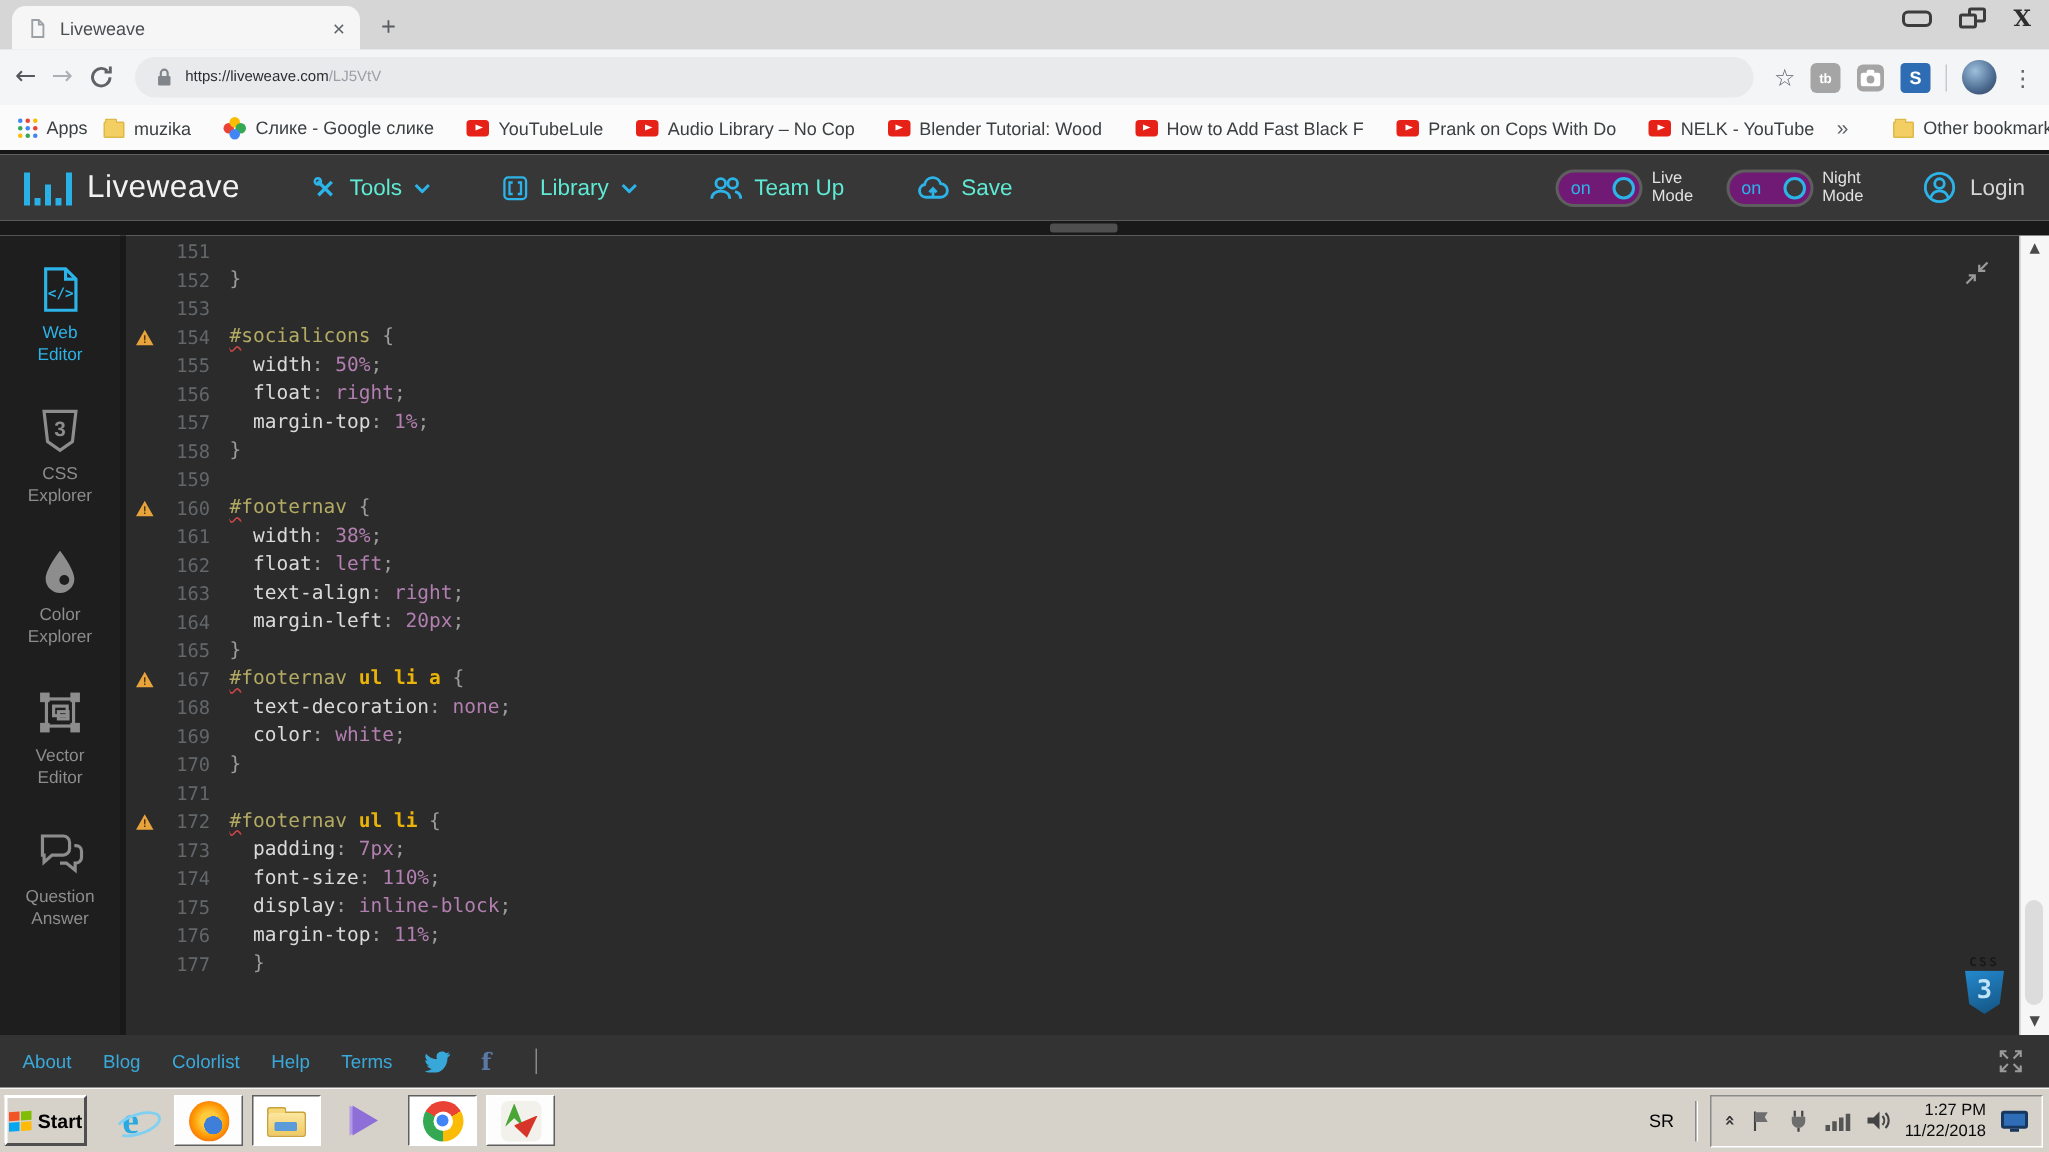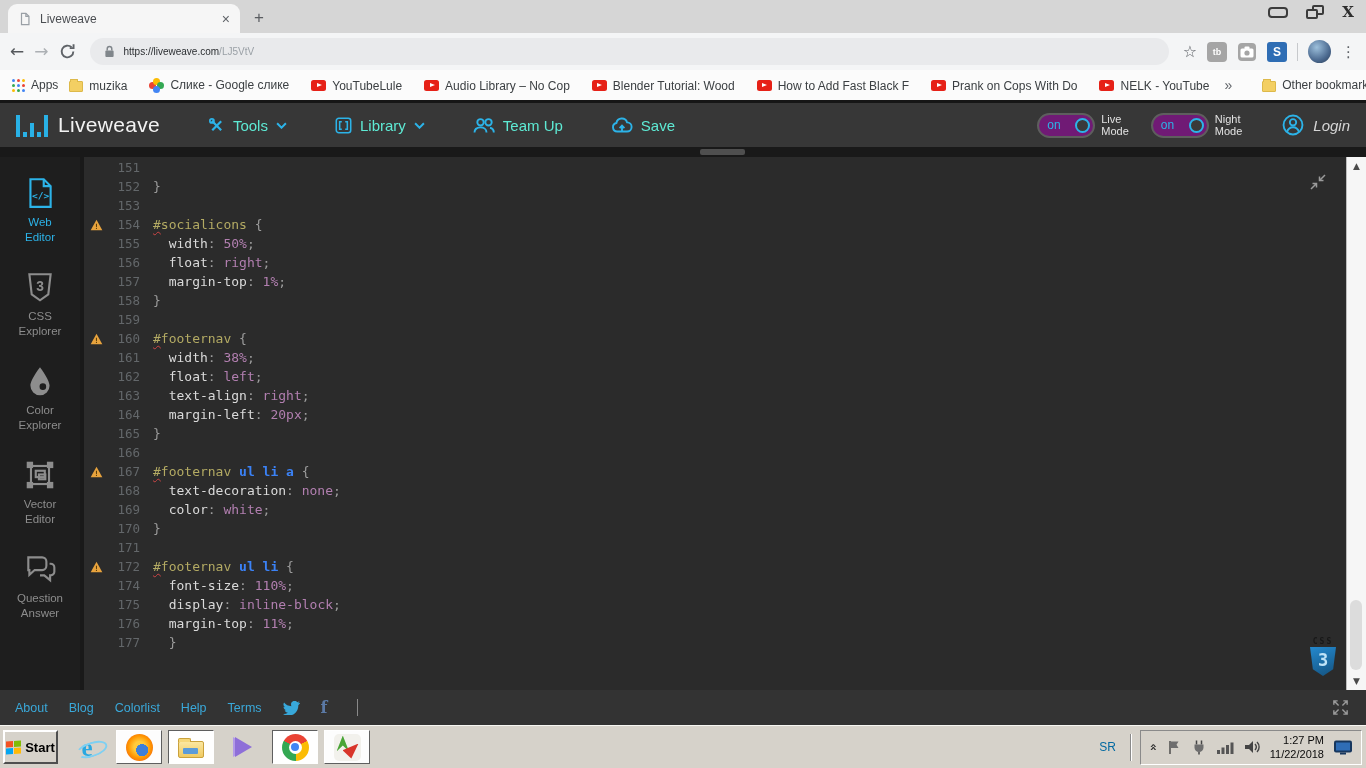--- a/index.html
+++ b/index.html
@@ -71,41 +71,41 @@
   .lw-menu { display:flex; gap:48px; margin-left:48px; align-items:center; }
   .lw-menu-item { display:flex; align-items:center; gap:8px; color:#5eead4; font-size:15px; }
   .chev { width:11px; height:7px; }
   .lw-right { margin-left:auto; display:flex; align-items:center; gap:22px; }
   .toggle-wrap { display:flex; align-items:center; gap:6px; }
   .toggle { width:58px; height:25px; border:2px solid #5e5e5e; border-radius:14px; background:#701a75;
             display:flex; align-items:center; }
   .toggle .on { color:#2cb3e8; font-size:12px; margin-left:8px; }
   .toggle .knob { width:15px; height:15px; border:2px solid #2cb3e8; border-radius:50%; margin-left:auto; margin-right:3px; background:#3a3a3a; }
   .toggle-label { color:#e2e2e2; font-size:11px; line-height:12px; }
-  .login { display:flex; align-items:center; gap:9px; color:#d6d6d6; font-size:15px; margin-left:18px;font-style:italic; }
+  .login { display:flex; align-items:center; gap:9px; color:#d6d6d6; font-size:15px; margin-left:18px; }
 
   .lw-splitter { height:10px; background:#191919; position:relative; }
   .splitter-handle { position:absolute; left:700px; top:2px; width:45px; height:6px; background:#4f4f4f; border-radius:2px; }
 
   .lw-main { display:flex; height:533px; }
   .lw-sidebar { width:80px; background:#1e1e1e; padding-top:8px; }
   .sb-item { height:94px; display:flex; flex-direction:column; align-items:center; padding-top:11px; color:#8d8d8d; }
   .sb-item.active { color:#2cb3e8; }
   .sb-icon { width:34px; height:34px; margin-bottom:5px; }
   .sb-label { font-size:11.5px; line-height:15px; text-align:center; }
 
   .lw-editor { flex:1; background:#2b2b2b; border-left:4px solid #191919; position:relative;
                font-family:"DejaVu Sans Mono", monospace; font-size:13px; padding-top:1px; overflow:hidden; }
   .cm-line { height:19px; display:flex; align-items:center; white-space:pre; }
   .warn-cell { width:24px; display:flex; justify-content:center; }
   .lineno { width:32px; text-align:right; color:#63676a; font-size:12.5px; }
   .codecell { padding-left:13px; }
   .tk-id { color:#b3aa63; }
   .tk-hash { color:#b3aa63; text-decoration:underline wavy #cc4444; text-decoration-thickness:1px; text-underline-offset:2px; }
-  .tk-tag { color:#3b82f6; font-weight:bold; }
+  .tk-tag { color:#eab308; font-weight:bold; }
   .tk-pr { color:#dadada; }
   .tk-v { color:#b27fb0; }
   .tk-p { color:#9d9d9d; }
   .tk-sp { color:#2b2b2b; }
   .collapse-ic { position:absolute; top:15px; right:18px; }
   .css-badge { position:absolute; right:5px; bottom:14px; width:36px; text-align:center; }
   .css-badge .cap { font-size:8px; font-weight:bold; letter-spacing:2px; color:#181818; margin-bottom:1px; }
   .css-shield { width:26px; height:29px; margin:0 auto;
                 background:linear-gradient(160deg,#2489ce,#14527f);
                 clip-path:polygon(0 0,100% 0,89% 77%,50% 100%,11% 77%);
@@ -142,21 +142,21 @@
   .fold-ic::after { content:""; position:absolute; left:4px; bottom:3px; width:15px; height:6px; background:#5b9bd9; border-radius:1px; }
   .kmp-ic { width:0; height:0; border-left:17px solid #8e6fd8; border-top:10px solid transparent; border-bottom:10px solid transparent; filter:drop-shadow(-2px 0 0 #b39ae8); }
   .chrome-ic { width:27px; height:27px; border-radius:50%; position:relative;
                background:conic-gradient(from -60deg, #ea4335 0 120deg, #fbbc05 120deg 240deg, #34a853 240deg 360deg); }
   .chrome-ic::before { content:""; position:absolute; inset:7px; background:#fff; border-radius:50%; }
   .chrome-ic::after { content:""; position:absolute; inset:9.5px; background:#4285f4; border-radius:50%; }
   .idm-ic { width:27px; height:27px; border-radius:5px; background:#f2f1ec; position:relative; overflow:hidden; }
   .idm-ic .g { position:absolute; left:3px; top:2px; width:14px; height:16px; background:#4aa537; clip-path:polygon(0 100%,45% 0,90% 100%,45% 62%); }
   .idm-ic .r { position:absolute; right:2px; bottom:2px; width:16px; height:15px; background:#d8352a; clip-path:polygon(0 45%,100% 0,55% 100%); }
   .tray { margin-left:auto; display:flex; align-items:center; gap:8px; }
-  .tray-lang { font-size:12px; color:#0369a1; padding:0 6px; }
+  .tray-lang { font-size:12px; color:#000000; padding:0 6px; }
   .tray-divider { width:0; height:27px; border-left:1px solid #8a8a8a; border-right:1px solid #ffffff; }
   .tray-box { height:35px; border:1px solid; border-color:#8a8a8a #ffffff #ffffff #8a8a8a; display:flex; align-items:center; gap:9px; padding:0 8px; margin-right:1px; }
   .tray-chev { font-family:"DejaVu Sans", sans-serif; font-size:12px; font-weight:bold; color:#333; transform:rotate(-90deg); }
   .clock { text-align:right; font-size:11px; line-height:14px; color:#0a0a0a; }
 
   .icon16 { width:16px; height:16px; }
 </style>
 </head>
 <body>
 
@@ -420,33 +420,33 @@
       <div class="cm-line"><span class="warn-cell"></span><span class="lineno">159</span><span class="codecell"></span></div>
       <div class="cm-line"><span class="warn-cell"><svg width="13" height="12" viewBox="0 0 16 15">
             <path d="M8 1l7.3 13H.7z" fill="#e8a33d"></path>
             <text x="8" y="12" text-anchor="middle" font-size="9" font-weight="bold" fill="#4a3000">!</text>
           </svg></span><span class="lineno">160</span><span class="codecell"><span class="tk-hash">#</span><span class="tk-id">footernav</span><span class="tk-sp"> </span><span class="tk-p">{</span></span></div>
       <div class="cm-line"><span class="warn-cell"></span><span class="lineno">161</span><span class="codecell"><span class="tk-sp">  </span><span class="tk-pr">width</span><span class="tk-p">:</span><span class="tk-sp"> </span><span class="tk-v">38%</span><span class="tk-p">;</span></span></div>
       <div class="cm-line"><span class="warn-cell"></span><span class="lineno">162</span><span class="codecell"><span class="tk-sp">  </span><span class="tk-pr">float</span><span class="tk-p">:</span><span class="tk-sp"> </span><span class="tk-v">left</span><span class="tk-p">;</span></span></div>
       <div class="cm-line"><span class="warn-cell"></span><span class="lineno">163</span><span class="codecell"><span class="tk-sp">  </span><span class="tk-pr">text-align</span><span class="tk-p">:</span><span class="tk-sp"> </span><span class="tk-v">right</span><span class="tk-p">;</span></span></div>
       <div class="cm-line"><span class="warn-cell"></span><span class="lineno">164</span><span class="codecell"><span class="tk-sp">  </span><span class="tk-pr">margin-left</span><span class="tk-p">:</span><span class="tk-sp"> </span><span class="tk-v">20px</span><span class="tk-p">;</span></span></div>
       <div class="cm-line"><span class="warn-cell"></span><span class="lineno">165</span><span class="codecell"><span class="tk-p">}</span></span></div>
-      <div class="cm-line"><span class="warn-cell"></span><span class="lineno">166</span><span class="codecell"></span></div>
       <div class="cm-line"><span class="warn-cell"><svg width="13" height="12" viewBox="0 0 16 15">
             <path d="M8 1l7.3 13H.7z" fill="#e8a33d"></path>
             <text x="8" y="12" text-anchor="middle" font-size="9" font-weight="bold" fill="#4a3000">!</text>
           </svg></span><span class="lineno">167</span><span class="codecell"><span class="tk-hash">#</span><span class="tk-id">footernav</span><span class="tk-sp"> </span><span class="tk-tag">ul</span><span class="tk-sp"> </span><span class="tk-tag">li</span><span class="tk-sp"> </span><span class="tk-tag">a</span><span class="tk-sp"> </span><span class="tk-p">{</span></span></div>
       <div class="cm-line"><span class="warn-cell"></span><span class="lineno">168</span><span class="codecell"><span class="tk-sp">  </span><span class="tk-pr">text-decoration</span><span class="tk-p">:</span><span class="tk-sp"> </span><span class="tk-v">none</span><span class="tk-p">;</span></span></div>
       <div class="cm-line"><span class="warn-cell"></span><span class="lineno">169</span><span class="codecell"><span class="tk-sp">  </span><span class="tk-pr">color</span><span class="tk-p">:</span><span class="tk-sp"> </span><span class="tk-v">white</span><span class="tk-p">;</span></span></div>
       <div class="cm-line"><span class="warn-cell"></span><span class="lineno">170</span><span class="codecell"><span class="tk-p">}</span></span></div>
       <div class="cm-line"><span class="warn-cell"></span><span class="lineno">171</span><span class="codecell"></span></div>
       <div class="cm-line"><span class="warn-cell"><svg width="13" height="12" viewBox="0 0 16 15">
             <path d="M8 1l7.3 13H.7z" fill="#e8a33d"></path>
             <text x="8" y="12" text-anchor="middle" font-size="9" font-weight="bold" fill="#4a3000">!</text>
           </svg></span><span class="lineno">172</span><span class="codecell"><span class="tk-hash">#</span><span class="tk-id">footernav</span><span class="tk-sp"> </span><span class="tk-tag">ul</span><span class="tk-sp"> </span><span class="tk-tag">li</span><span class="tk-sp"> </span><span class="tk-p">{</span></span></div>
+      <div class="cm-line"><span class="warn-cell"></span><span class="lineno">173</span><span class="codecell"><span class="tk-sp">  </span><span class="tk-pr">padding</span><span class="tk-p">:</span><span class="tk-sp"> </span><span class="tk-v">7px</span><span class="tk-p">;</span></span></div>
       <div class="cm-line"><span class="warn-cell"></span><span class="lineno">174</span><span class="codecell"><span class="tk-sp">  </span><span class="tk-pr">font-size</span><span class="tk-p">:</span><span class="tk-sp"> </span><span class="tk-v">110%</span><span class="tk-p">;</span></span></div>
       <div class="cm-line"><span class="warn-cell"></span><span class="lineno">175</span><span class="codecell"><span class="tk-sp">  </span><span class="tk-pr">display</span><span class="tk-p">:</span><span class="tk-sp"> </span><span class="tk-v">inline-block</span><span class="tk-p">;</span></span></div>
       <div class="cm-line"><span class="warn-cell"></span><span class="lineno">176</span><span class="codecell"><span class="tk-sp">  </span><span class="tk-pr">margin-top</span><span class="tk-p">:</span><span class="tk-sp"> </span><span class="tk-v">11%</span><span class="tk-p">;</span></span></div>
       <div class="cm-line"><span class="warn-cell"></span><span class="lineno">177</span><span class="codecell"><span class="tk-sp">  </span><span class="tk-p">}</span></span></div>
       <svg class="collapse-ic" width="20" height="20" viewBox="0 0 20 20" fill="none" stroke="#9a9a9a" stroke-width="1.5">
         <path d="M17 3l-5.5 5.5M11.5 4.5v4h4M3 17l5.5-5.5M8.5 15.5v-4h-4"></path>
       </svg>
       <div class="css-badge">
       <div class="cap">CSS</div>
       <div class="css-shield">3</div>

